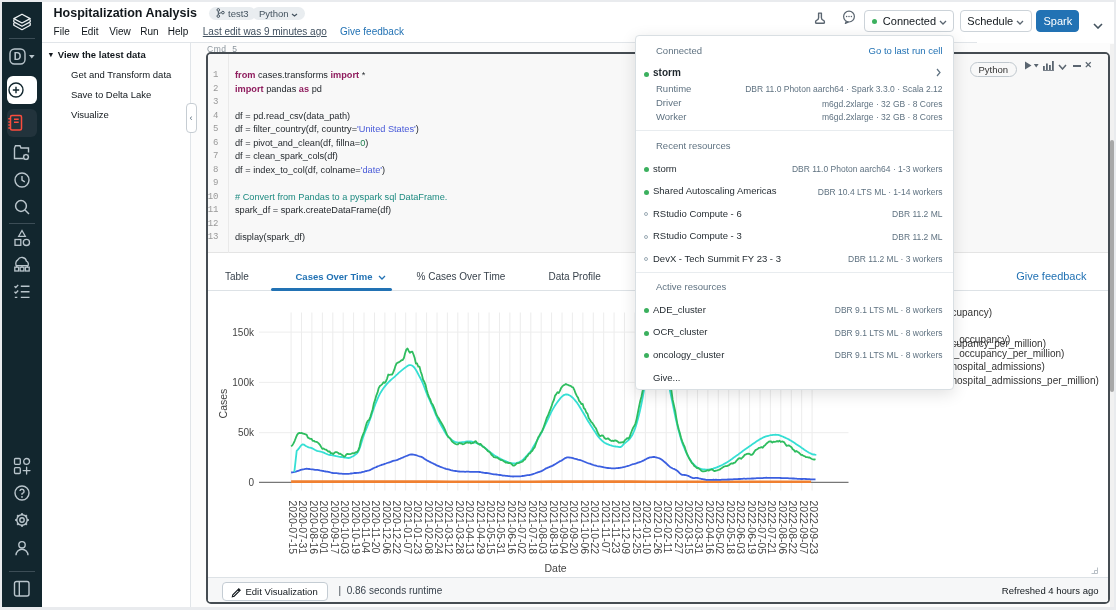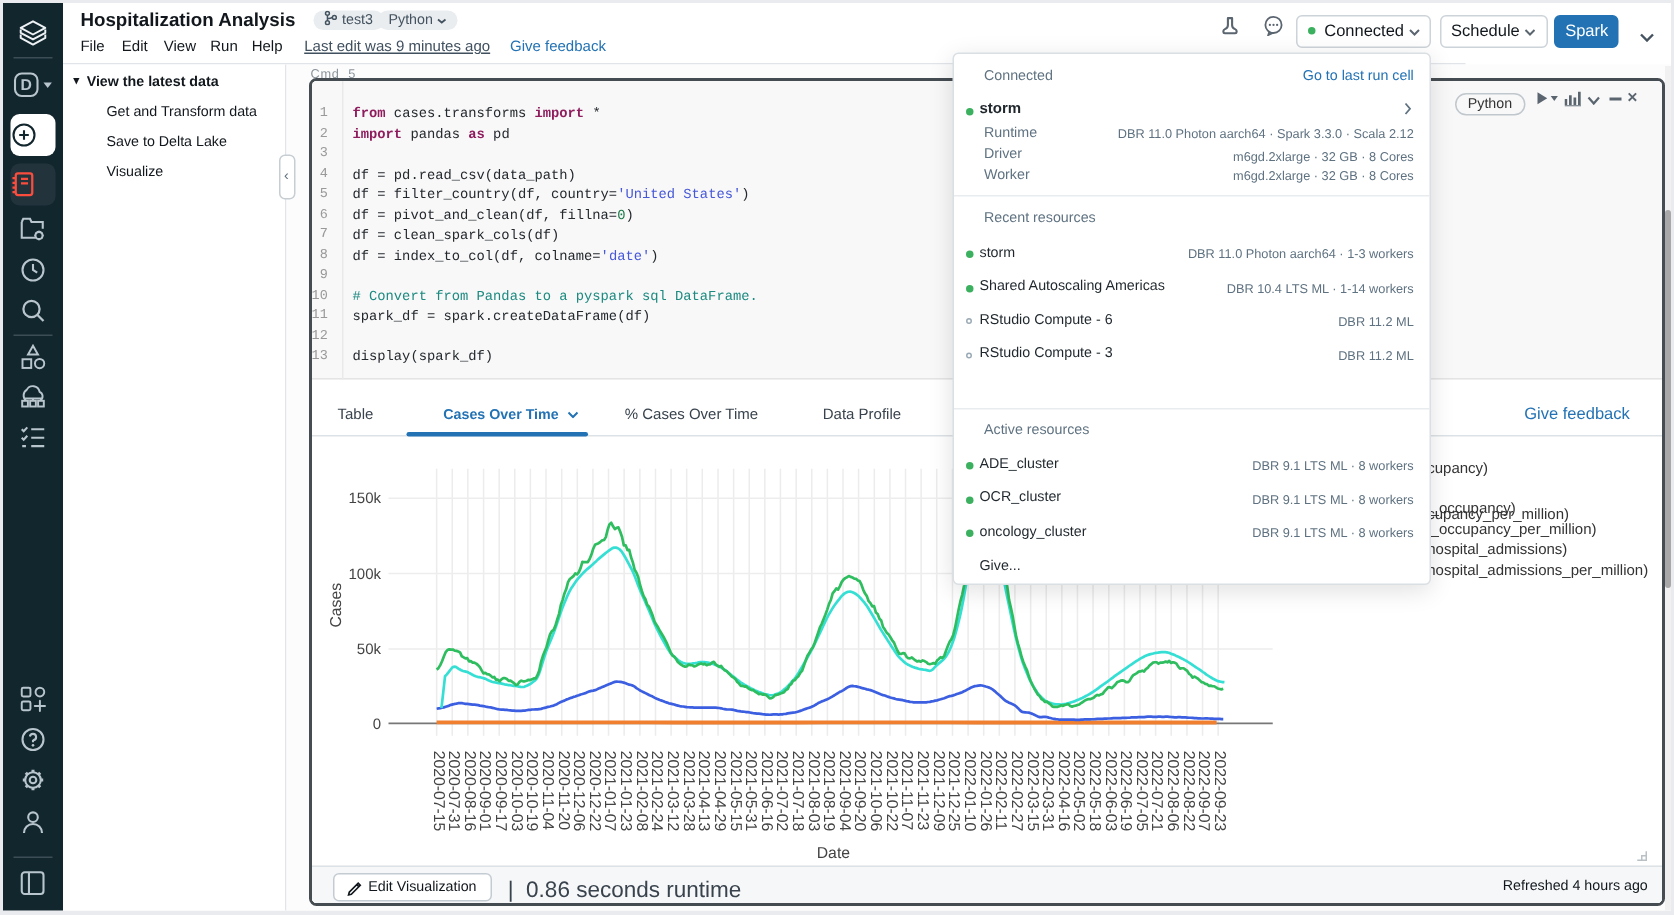--- a/index.html
+++ b/index.html
@@ -18,37 +18,37 @@
 
 #tree{position:absolute;left:40px;top:41px;width:149px;height:564px;background:#fff;border-right:1px solid #e1e5e9}
 .titem{position:absolute;font-size:9.5px;color:#11171c;white-space:nowrap}
 #collapse{position:absolute;left:183.5px;top:101px;width:11px;height:30px;background:#fff;border:1px solid #c6cdd3;border-radius:4px;font-size:9.5px;color:#5f7281;text-align:center;line-height:28px;z-index:5}
 
 #nb{position:absolute;left:189px;top:41px;width:923px;height:564px;background:#fcfcfc;overflow:hidden}
 #cmdlbl{position:absolute;left:16px;top:1px;font-size:8.5px;color:#8a949c;letter-spacing:.5px}
 #cell{position:absolute;left:14.5px;top:8.5px;width:904px;height:552px;border:2px solid #454c52;border-radius:5px;background:#fff;overflow:hidden}
 #codearea{position:absolute;left:0;top:0;width:100%;height:199px;background:#f8f8f8;border-bottom:1px solid #e4e4e4}
 #gutter{position:absolute;left:0;top:0;width:21px;height:199px;border-right:1px solid #e9e9e9}
-pre.code{position:absolute;left:27.5px;top:15.5px;font-family:Liberation Mono, monospace;font-size:9.2px;line-height:13.5px;color:#24292e}
+pre.code{position:absolute;left:27.5px;top:15.5px;font-family:Liberation Sans, sans-serif;font-size:9.2px;line-height:13.5px;color:#24292e}
 pre.lns{position:absolute;left:0;top:15.5px;width:11px;text-align:right;font-family:"Liberation Mono",monospace;font-size:9px;line-height:13.5px;color:#999}
 .kw{color:#8f1d5e;font-weight:bold}.str{color:#4658d8}.num{color:#1b7a4b}.cmt{color:#1d8a80}
 .cc{position:absolute;color:#5a6570}
 .cc>svg{display:block !important}
 #pypill{display:inline-block;border:1px solid #c0c8ce;border-radius:8px;font-size:9.5px;color:#333;padding:0 8px;line-height:13px;background:#f8f8f8}
 
 #results{position:absolute;left:0;top:200px;width:100%;height:348px;background:#fff}
 #tabs{position:absolute;left:0;top:0;width:100%;height:37px;border-bottom:1px solid #dde2e6;font-size:10px;color:#39434d}
 .tab{position:absolute;top:17px;white-space:nowrap}
 #tabul{position:absolute;left:63.5px;top:34px;width:121px;height:3px;background:#2272b4;border-radius:2px}
 #gfb{position:absolute;right:21px;top:16px;color:#2272b4;font-size:11px}
 .lgf{position:absolute;font-size:10px;color:#333;white-space:nowrap}
 
 #foot{position:absolute;left:0;top:523px;width:100%;height:26px;background:#f6f7f8;border-top:1px solid #dde2e6}
 #editviz{position:absolute;left:14px;top:4.5px;height:18.5px;width:106px;border:1px solid #c4ccd3;border-radius:4px;background:#fff;font-size:9.5px;color:#11171c;line-height:17px;padding-left:23px}
-#rt{position:absolute;left:131px;top:7px;font-size:15px;color:#39434d}
+#rt{position:absolute;left:131px;top:7px;font-size:10px;color:#39434d}
 #refr{position:absolute;right:9px;top:7px;font-size:9.5px;color:#11171c}
 
 #dd{position:absolute;left:633px;top:33px;width:318.5px;height:355px;background:#fff;border:1px solid #d9dfe3;border-radius:4px;box-shadow:0 4px 16px rgba(0,0,0,.12);z-index:50}
 .ddrow{position:absolute;left:0;width:100%;height:20px}
 .ddname{position:absolute;left:17px;font-size:9.5px;color:#1f272d;white-space:nowrap}
 .ddval{position:absolute;right:10px;font-size:8.5px;color:#5f7281;white-space:nowrap;text-align:right}
 .ddlbl{position:absolute;left:20px;font-size:9.5px;color:#5f7281}
 .dddot{position:absolute;left:8px;width:5px;height:5px;border-radius:50%;background:#3bb05e}
 .ddring{position:absolute;left:8px;width:4px;height:4px;border-radius:50%;border:1px solid #9aaab5}
 .dddiv{position:absolute;left:0;width:100%;height:1px;background:#e8ecef}
@@ -406,20 +406,25 @@
 <div class="ddrow" style="top:171.5px">
           <div class="ddring" style="top:4.5px"></div>
           <div class="ddname" style="top:0;">RStudio Compute - 6</div>
           <div class="ddval" style="top:1.5px">DBR 11.2 ML</div>
         </div>
 <div class="ddrow" style="top:194px">
           <div class="ddring" style="top:4.5px"></div>
           <div class="ddname" style="top:0;">RStudio Compute - 3</div>
           <div class="ddval" style="top:1.5px">DBR 11.2 ML</div>
         </div>
+<div class="ddrow" style="top:216.5px">
+          <div class="ddring" style="top:4.5px"></div>
+          <div class="ddname" style="top:0;">DevX - Tech Summit FY 23 - 3</div>
+          <div class="ddval" style="top:1.5px">DBR 11.2 ML · 3 workers</div>
+        </div>
 <div class="dddiv" style="top:236px"></div>
 <div class="ddrow" style="top:245px">
           <div class="ddlbl" style="top:0">Active resources</div>
         </div>
 <div class="ddrow" style="top:267.5px">
           <div class="dddot" style="top:4.5px"></div>
           <div class="ddname" style="top:0;">ADE_cluster</div>
           <div class="ddval" style="top:1.5px">DBR 9.1 LTS ML · 8 workers</div>
         </div>
 <div class="ddrow" style="top:290px">

